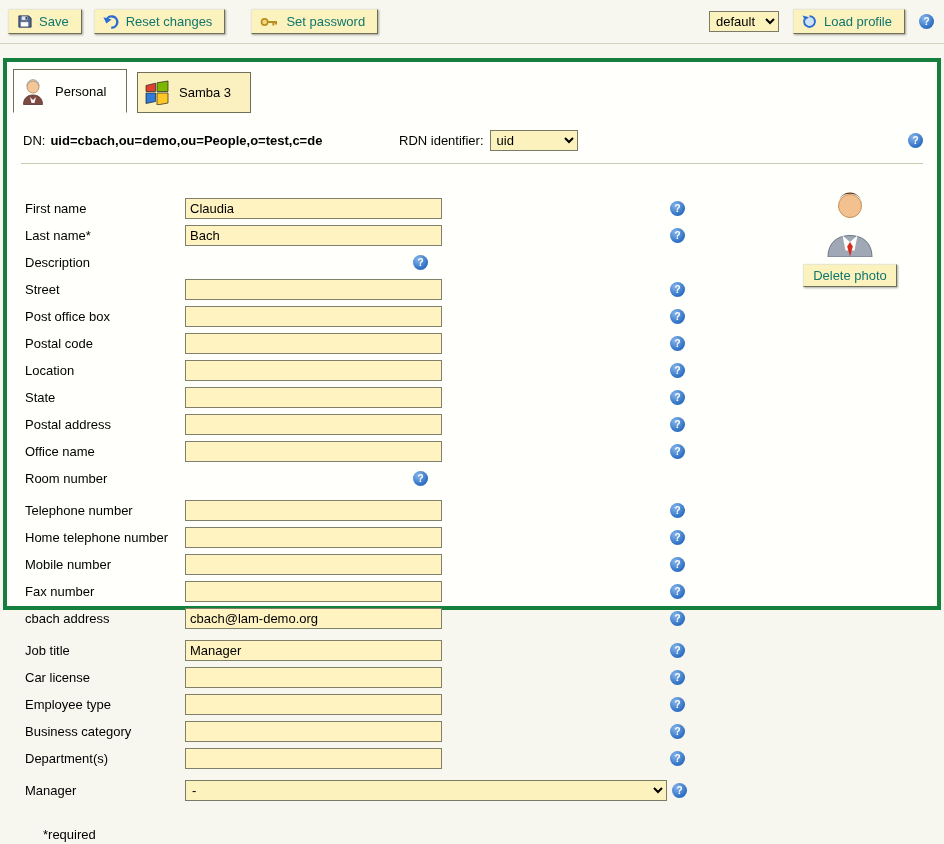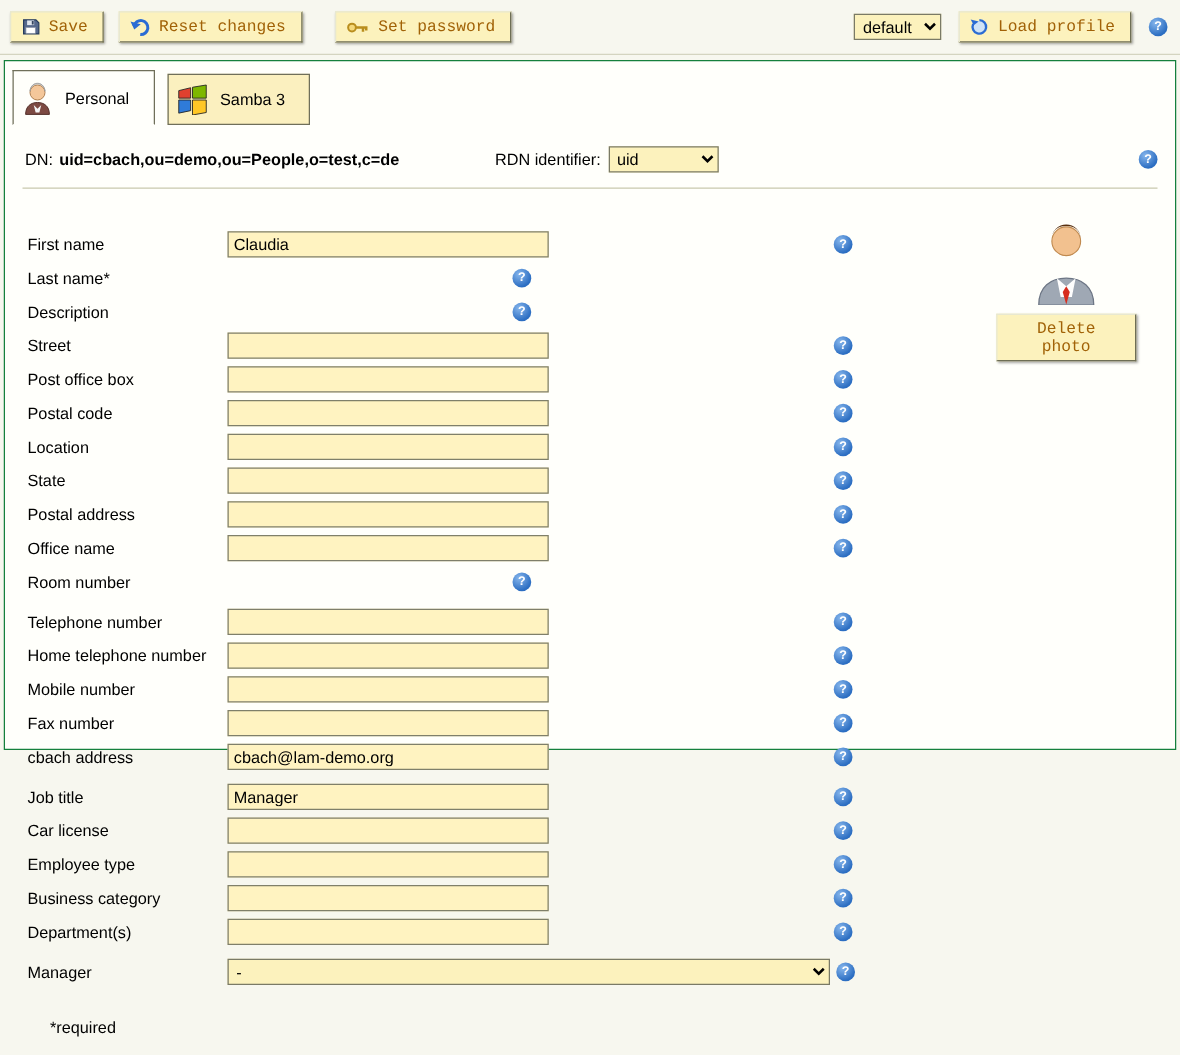--- a/index.html
+++ b/index.html
@@ -19,21 +19,21 @@
     padding: 9px 10px 9px 8px;
     border-bottom: 1px solid #d4d4c0;
   }
   .btn {
     display: inline-flex; align-items: center; gap: 7px;
     background: #fcf2bd;
     border: 1px solid;
     border-color: #e8e8d0 #6e6e54 #6e6e54 #e8e8d0;
     box-shadow: 1px 1px 2px rgba(0,0,0,0.35);
     padding: 4px 12px 4px 8px;
-    font-family: Liberation Mono, monospace; font-size: 13px; color: #a16207;
+    font-family: Liberation Sans, sans-serif; font-size: 13px; color: #0f766e;
     cursor: pointer;
   }
   .btn + .btn { margin-left: 12px; }
   .btn.set-password { margin-left: 26px; }
   .toolbar-right { margin-left: auto; display: flex; align-items: center; gap: 14px; }
 
   select {
     background: #fcf2bd;
     border: 1px solid #7a7a66;
     font-family: inherit; font-size: 13px;
@@ -45,24 +45,24 @@
     width: 15px; height: 15px; border-radius: 50%;
     background: radial-gradient(circle at 35% 30%, #86b6ec, #2c6ec2 70%);
     color: #fff; font-weight: bold; font-size: 10px; line-height: 15px;
     display: inline-flex; align-items: center; justify-content: center;
     flex: 0 0 auto; cursor: pointer;
   }
 
   
   .panel {
     position: relative;
-    margin: 4px 3px 3px 3px;
+    margin: 14px 3px 3px 3px;
     height: 552px;
     background: #fffffb;
-    border: 1px solid #15803d;
+    border: 4px solid #15803d;
   }
 
   
   .tabs { display: flex; gap: 10px; padding: 7px 0 0 6px; align-items: flex-end; }
   .tab {
     display: flex; align-items: center; gap: 9px;
     width: 114px; height: 41px;
     padding: 0 6px;
     border: 1px solid #6f6f5a;
     background: #fbf0bf;
@@ -214,20 +214,21 @@
   <div class="form-area">
     <div>
         <div class="field-group">
           <div class="form-row">
             <span class="field-label">First name</span>
             <input class="field-input" type="text" value="Claudia" style="">
             <span class="help-icon">?</span>
           </div>
           <div class="form-row">
             <span class="field-label">Last name*</span>
+            <input class="field-input" type="text" value="Bach" style="">
             <span class="help-icon">?</span>
           </div>
           <div class="form-row">
             <span class="field-label">Description</span>
             <span class="help-icon">?</span>
           </div>
           <div class="form-row">
             <span class="field-label">Street</span>
             <input class="field-input" type="text" style="">
             <span class="help-icon">?</span>

